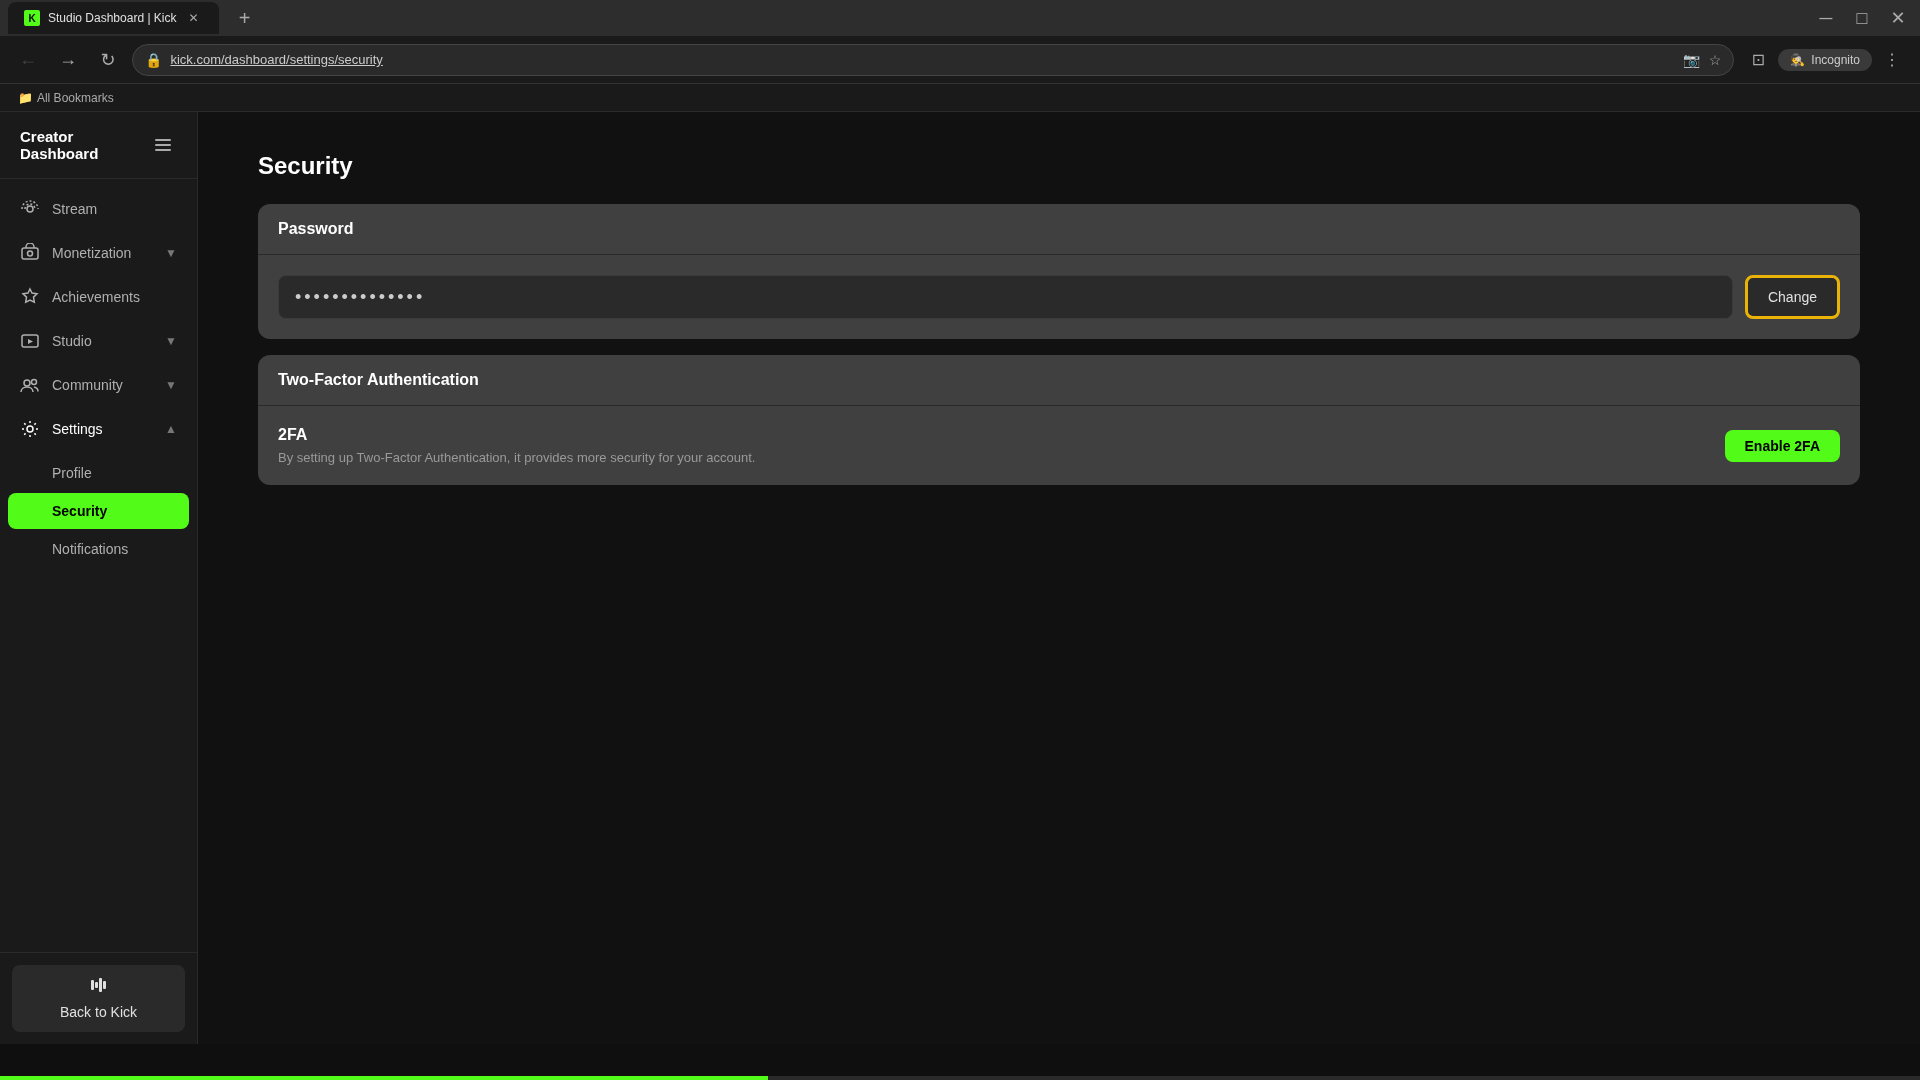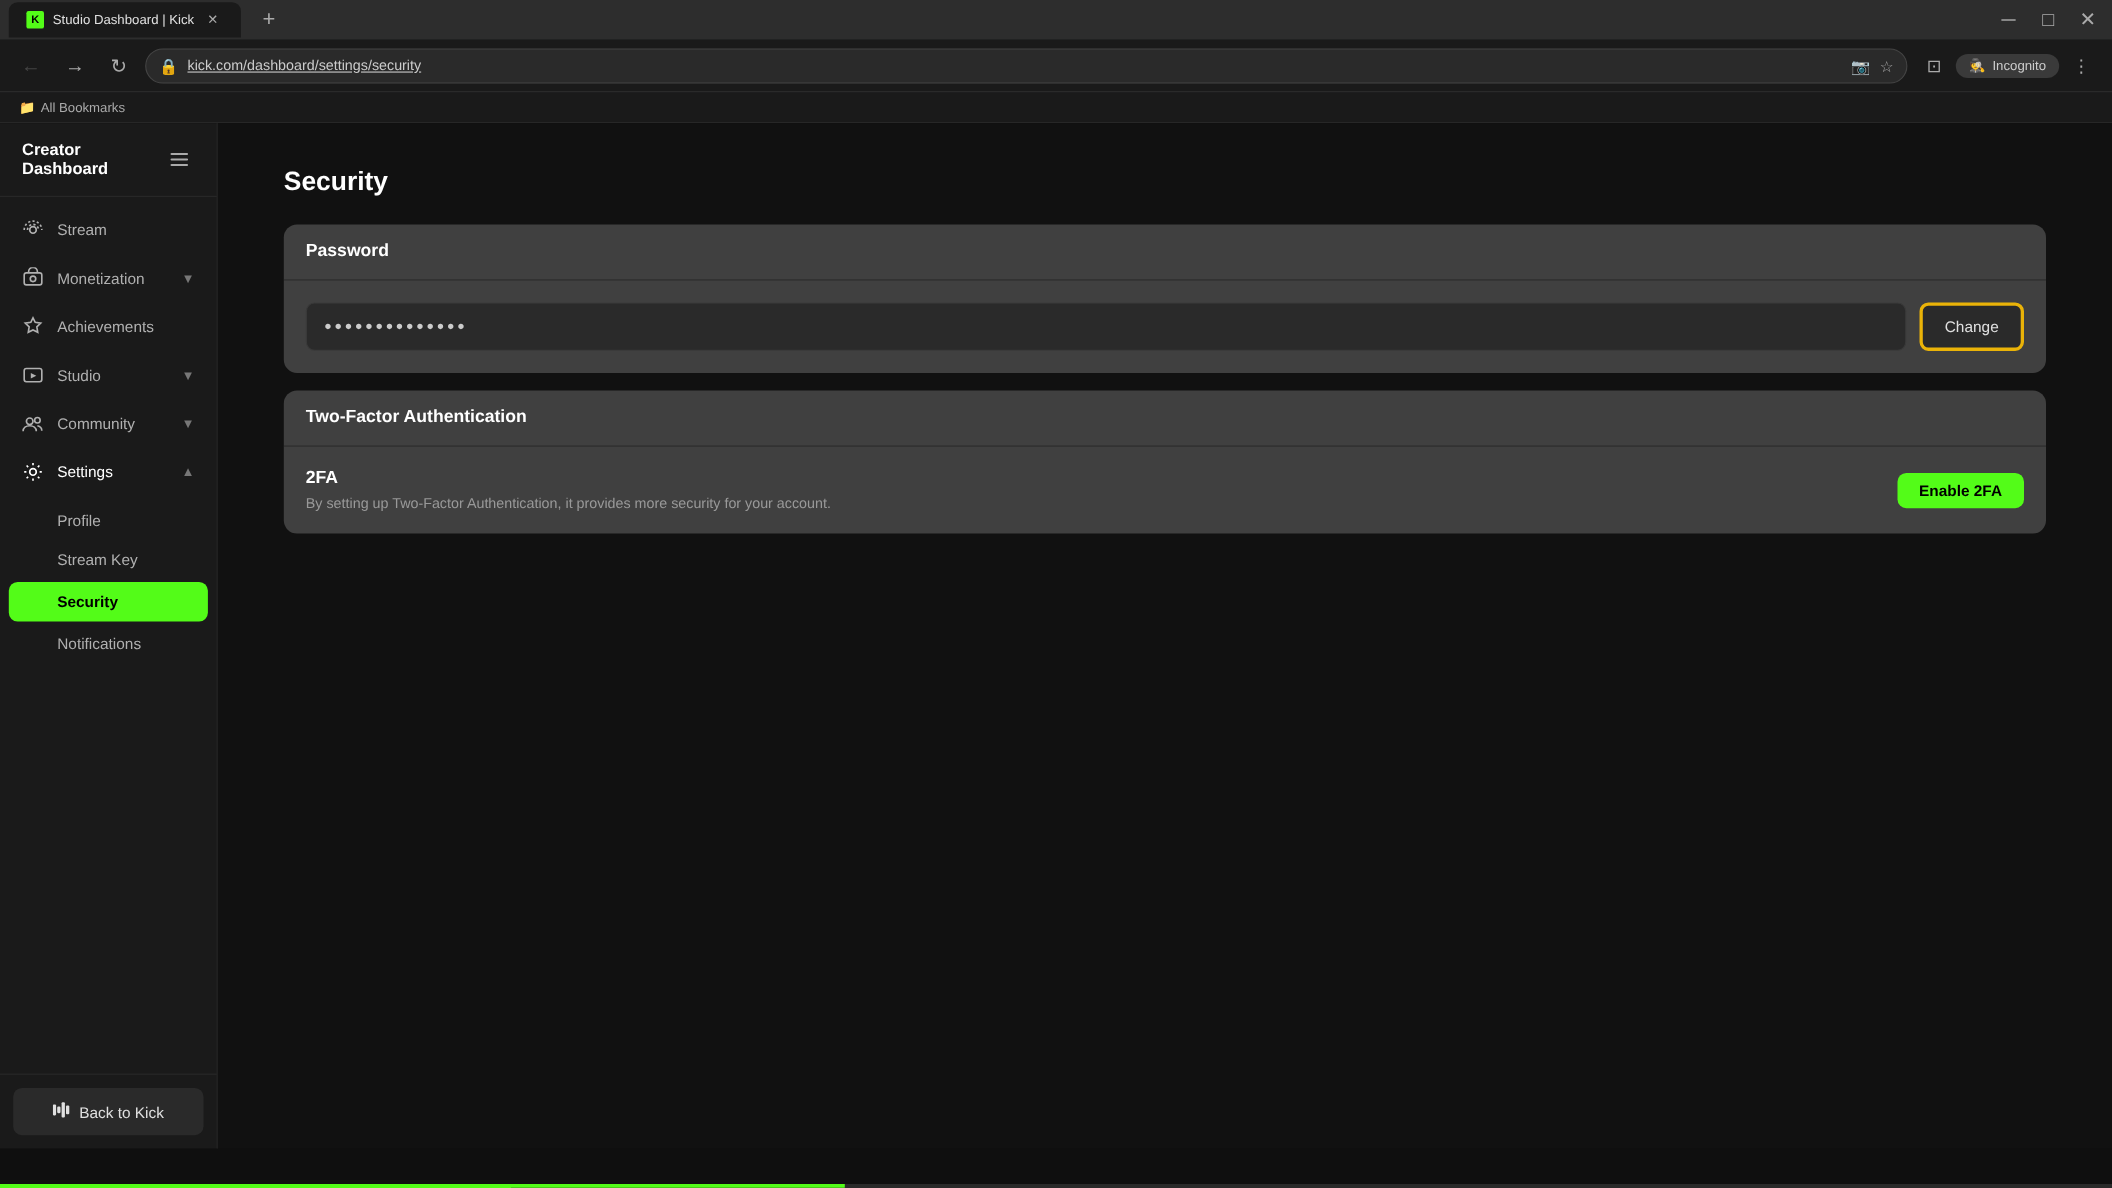--- a/index.html
+++ b/index.html
@@ -285,20 +285,21 @@
       border: none;
       border-radius: 8px;
       padding: 12px 16px;
       color: #e0e0e0;
       font-size: 14px;
       cursor: pointer;
       display: flex;
       align-items: center;
       gap: 8px;
       justify-content: center;
+      flex-direction: column;
     }
 
     
     .main-content {
       flex: 1;
       background: #111;
       overflow-y: auto;
       padding: 40px 60px;
     }
     .page-title {
@@ -531,21 +532,20 @@
             <circle cx="10" cy="10" r="3"></circle>
             <path d="M10 2v2M10 16v2M2 10h2M16 10h2M4.2 4.2l1.4 1.4M14.4 14.4l1.4 1.4M4.2 15.8l1.4-1.4M14.4 5.6l1.4-1.4"></path>
           </svg>
         </div>
         <span class="nav-item-label">Settings</span>
         <span class="nav-item-chevron">▲</span>
       </div>
 
       <div class="nav-submenu">
         <div class="nav-subitem">Profile</div>
-        <div class="nav-subitem">Stream Key</div>
         <div class="nav-subitem active">Security</div>
         <div class="nav-subitem">Notifications</div>
       </div>
 
     </div>
 
     <div class="sidebar-footer">
       <button class="back-to-kick-btn">
         <span>
           <svg width="16" height="16" viewBox="0 0 16 16" fill="currentColor">

